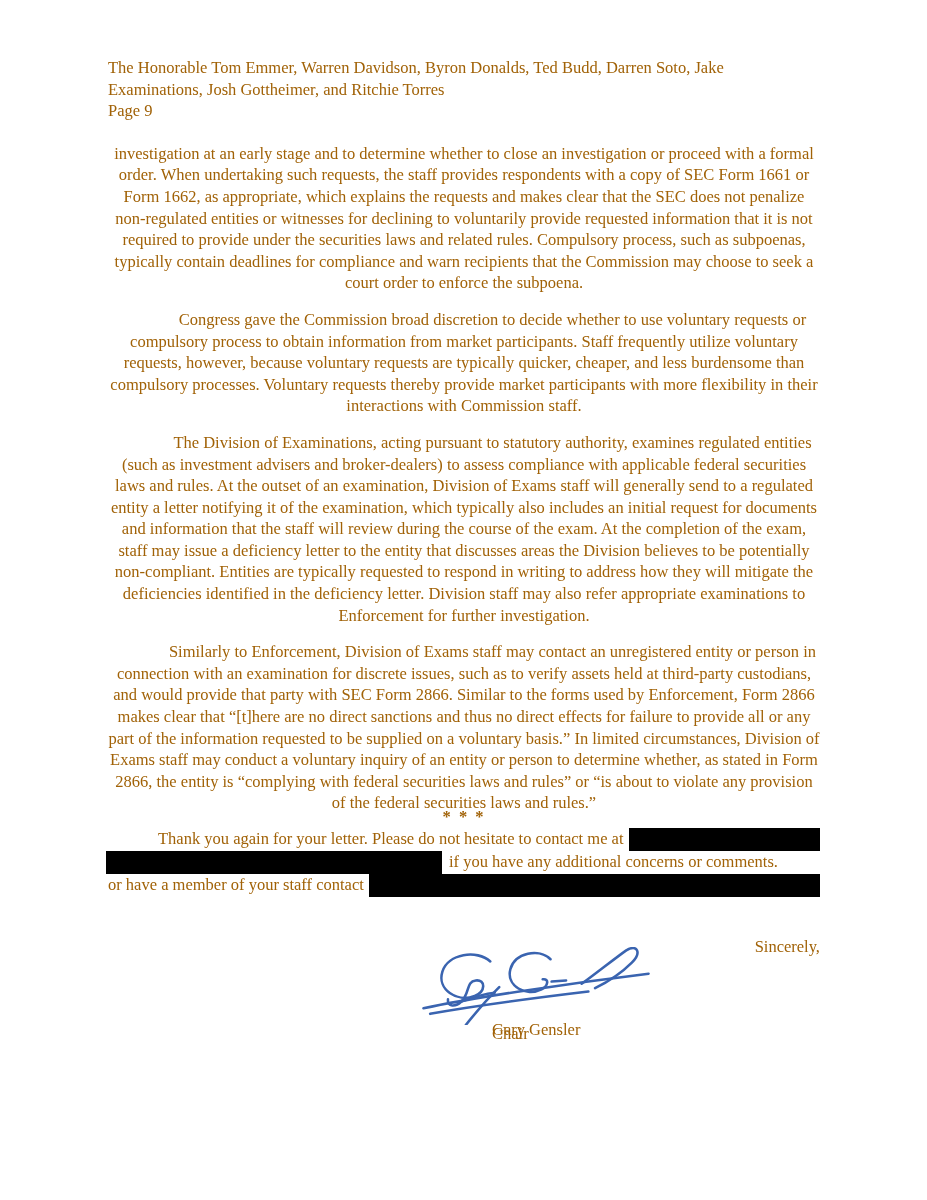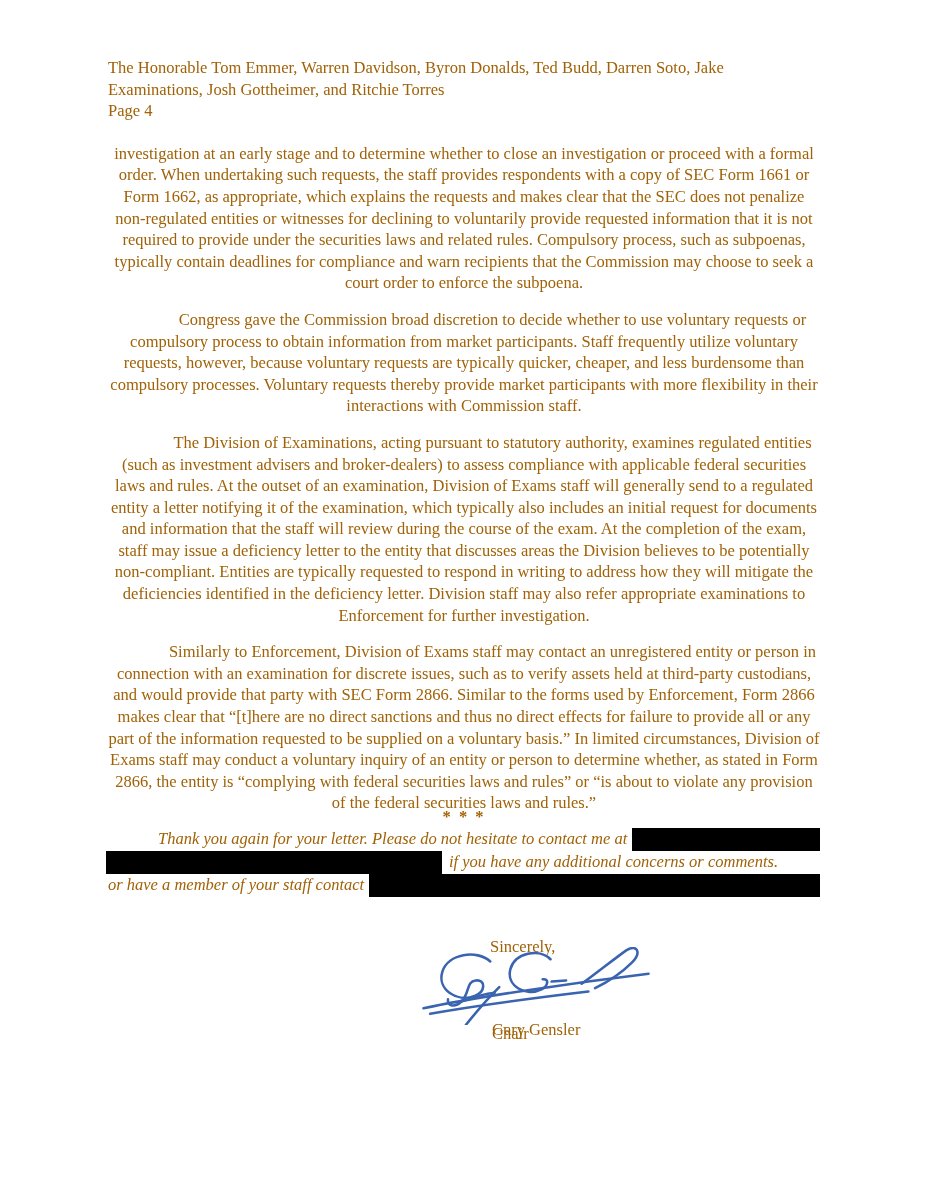--- a/index.html
+++ b/index.html
@@ -22,47 +22,47 @@
   p.para.indent { text-indent: 57px; }
   p.para.last { margin-bottom: 0; }
   .separator {
     text-align: center;
     margin-top: -8px;
     letter-spacing: 2px;
     font-weight: bold;
   }
   .closing { margin: 0; }
   .cline { display: flex; align-items: flex-start; }
-  .cline .ctext { white-space: nowrap; font-style: italic; }
+  .cline .ctext { white-space: nowrap; }
   .c1 .ctext { padding-left: 50px; }
   .redact {
     display: block;
     background: #000000;
     height: 23px;
     margin-top: 0px;
     position: relative;
     z-index: 2;
   }
   .redact.grow { flex: 1 1 auto; margin-left: 5px; }
   .redact.r3 { flex: 0 0 336px; width: 336px; margin-left: -2px; margin-right: 7px; }
-  .signoff { margin-top: 39px; padding-left: 382px; }
+  .signoff { margin-top: 39px; padding-left: 382px; text-align: right; }
   .sig-area { position: relative; height: 120px; }
   .sig-svg { position: absolute; left: 308px; top: -10px; }
   .sig-name { position: absolute; left: 384px; top: 62px; text-align: right; }
   .sig-title { position: absolute; left: 384px; top: 66px; }
 </style>
 </head>
 <body>
 
 <div class="page">
 
   <div class="header">
     <div class="hline">The Honorable Tom Emmer, Warren Davidson, Byron Donalds, Ted Budd, Darren Soto, Jake</div>
     <div class="hline">Examinations, Josh Gottheimer, and Ritchie Torres</div>
-    <div class="hline">Page 4</div>
+    <div class="hline">Page 9</div>
   </div>
 
   <p class="para">investigation at an early stage and to determine whether to close an investigation or proceed with a formal order. When undertaking such requests, the staff provides respondents with a copy of SEC Form 1661 or Form 1662, as appropriate, which explains the requests and makes clear that the SEC does not penalize non-regulated entities or witnesses for declining to voluntarily provide requested information that it is not required to provide under the securities laws and related rules. Compulsory process, such as subpoenas, typically contain deadlines for compliance and warn recipients that the Commission may choose to seek a court order to enforce the subpoena.</p>
   <p class="para indent">Congress gave the Commission broad discretion to decide whether to use voluntary requests or compulsory process to obtain information from market participants. Staff frequently utilize voluntary requests, however, because voluntary requests are typically quicker, cheaper, and less burdensome than compulsory processes. Voluntary requests thereby provide market participants with more flexibility in their interactions with Commission staff.</p>
   <p class="para indent">The Division of Examinations, acting pursuant to statutory authority, examines regulated entities (such as investment advisers and broker-dealers) to assess compliance with applicable federal securities laws and rules. At the outset of an examination, Division of Exams staff will generally send to a regulated entity a letter notifying it of the examination, which typically also includes an initial request for documents and information that the staff will review during the course of the exam. At the completion of the exam, staff may issue a deficiency letter to the entity that discusses areas the Division believes to be potentially non-compliant. Entities are typically requested to respond in writing to address how they will mitigate the deficiencies identified in the deficiency letter. Division staff may also refer appropriate examinations to Enforcement for further investigation.</p>
   <p class="para indent last">Similarly to Enforcement, Division of Exams staff may contact an unregistered entity or person in connection with an examination for discrete issues, such as to verify assets held at third-party custodians, and would provide that party with SEC Form 2866. Similar to the forms used by Enforcement, Form 2866 makes clear that “[t]here are no direct sanctions and thus no direct effects for failure to provide all or any part of the information requested to be supplied on a voluntary basis.” In limited circumstances, Division of Exams staff may conduct a voluntary inquiry of an entity or person to determine whether, as stated in Form 2866, the entity is “complying with federal securities laws and rules” or “is about to violate any provision of the federal securities laws and rules.”</p>
 
   <div class="separator">* * *</div>
 
   <div class="closing">

